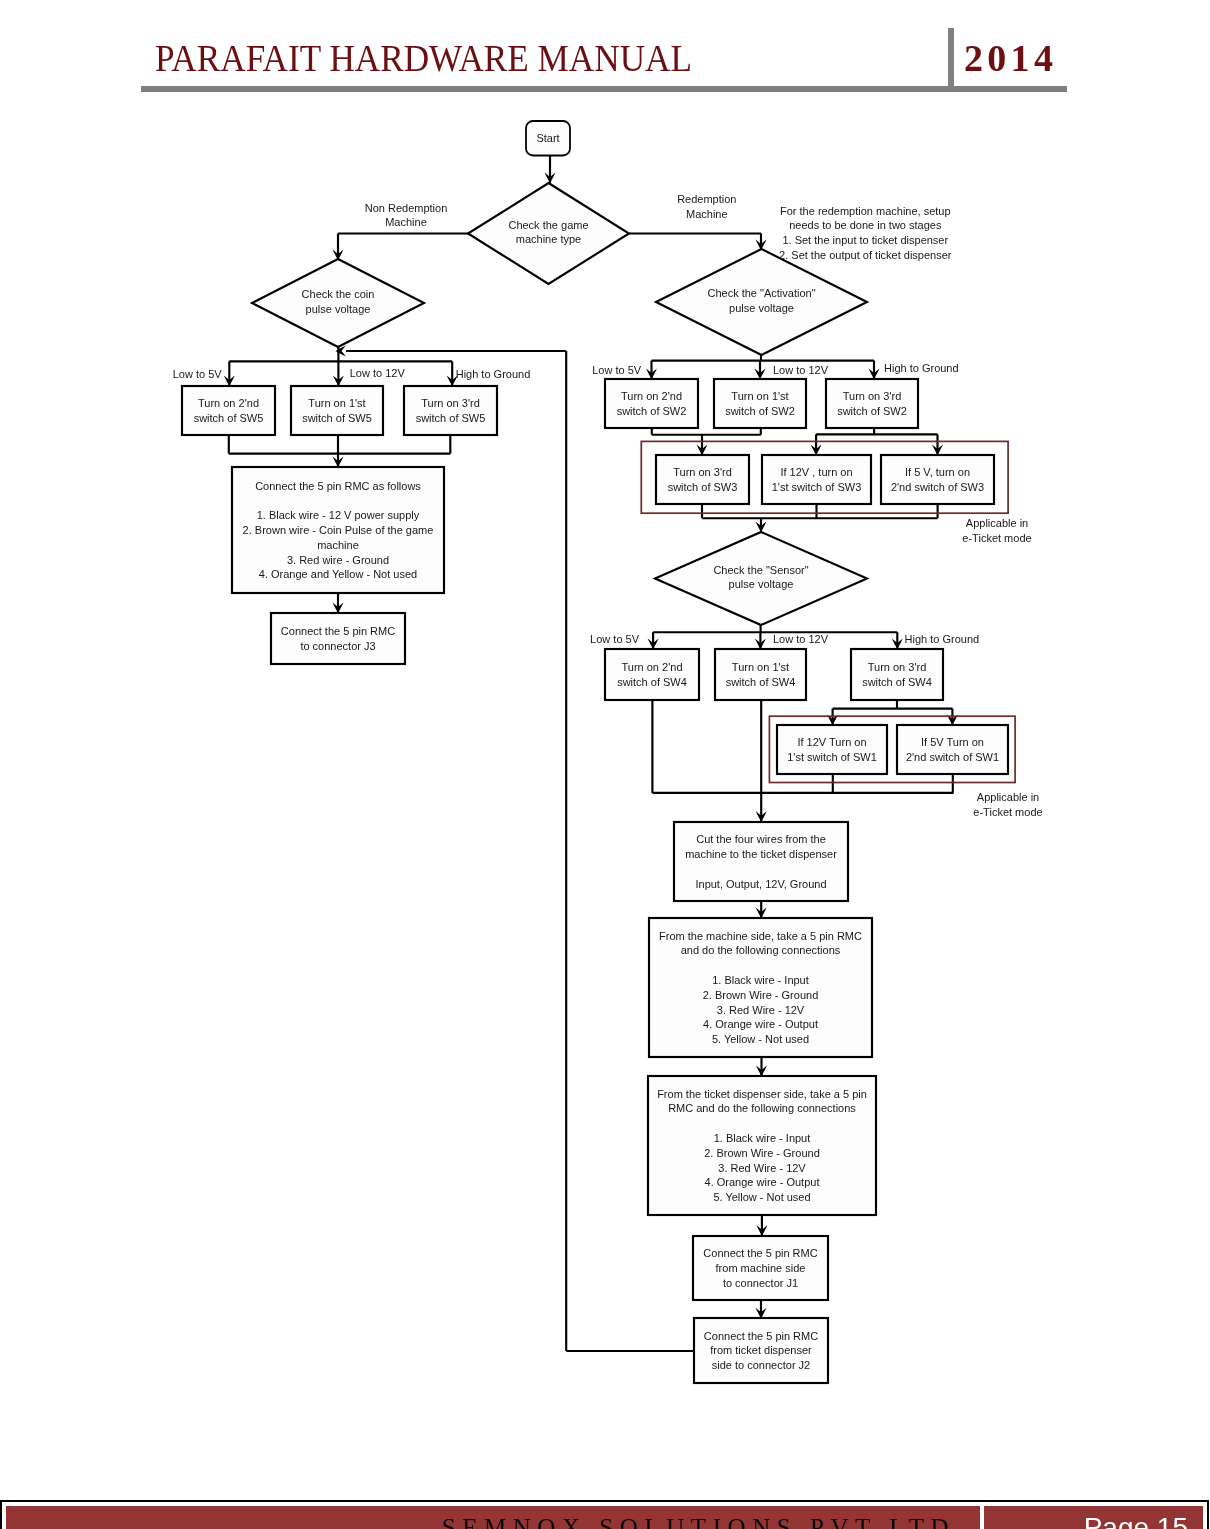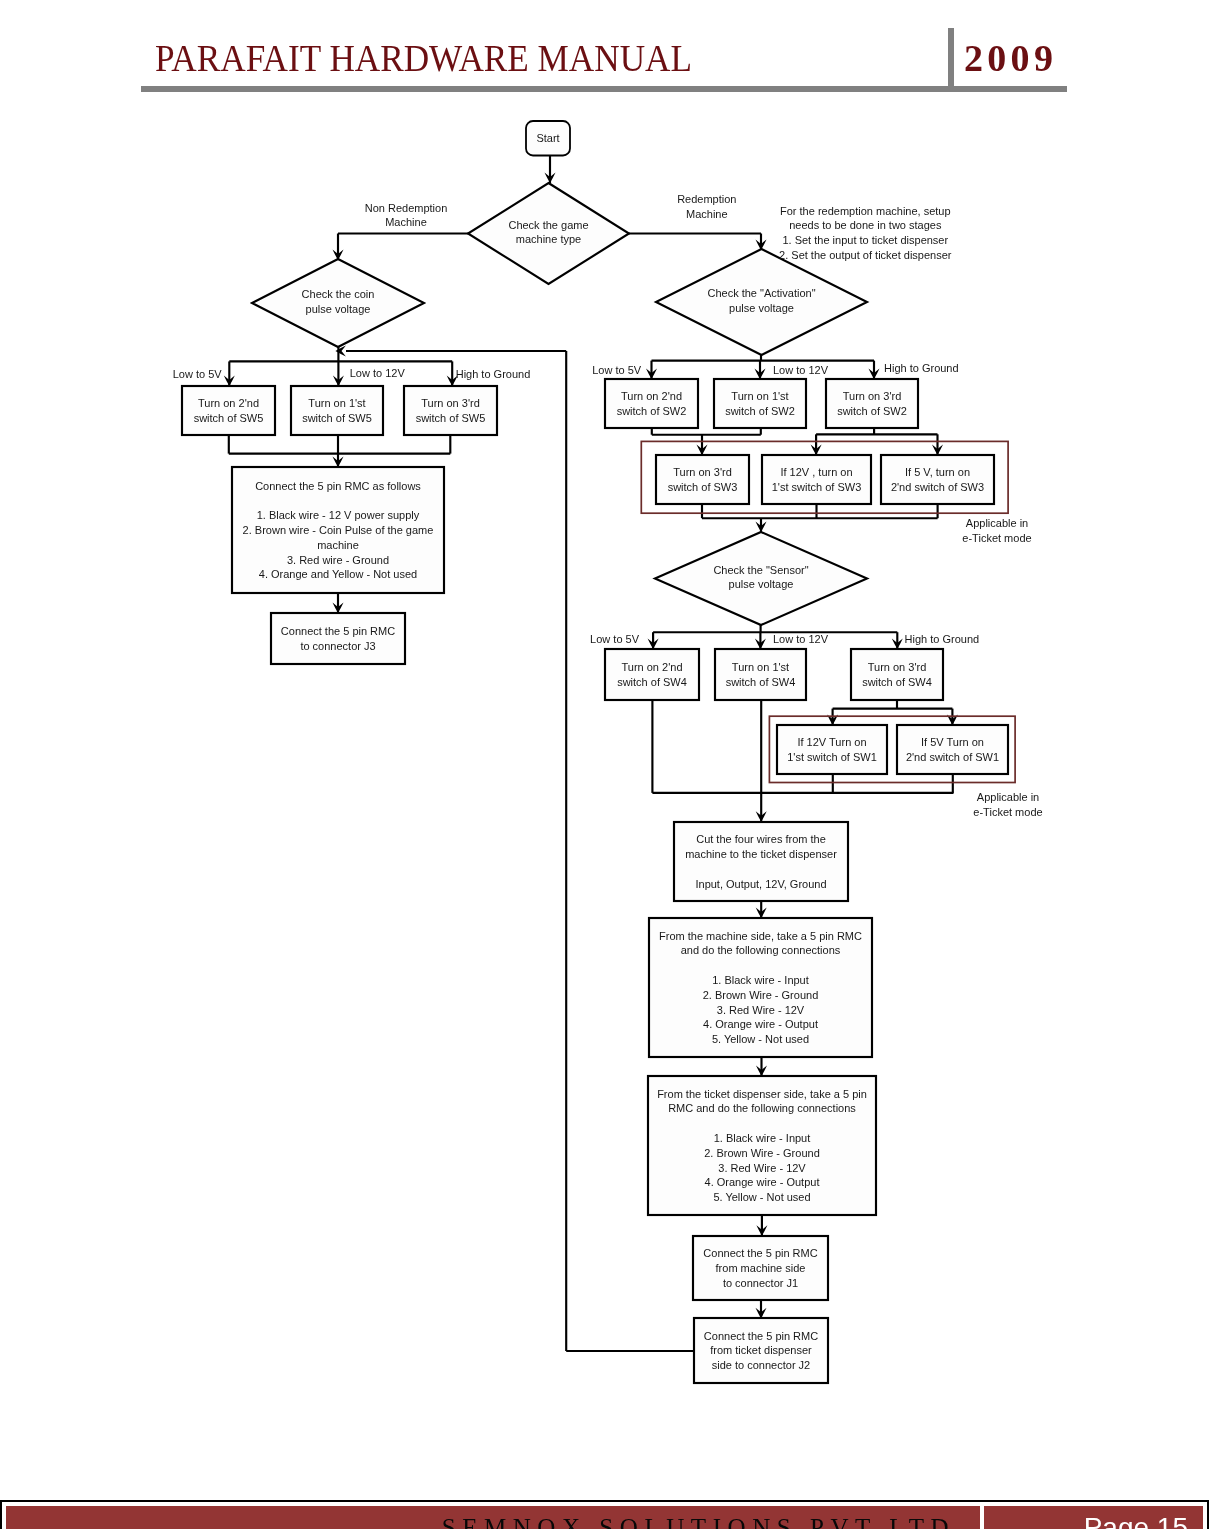--- a/index.html
+++ b/index.html
@@ -24,21 +24,21 @@
   svg.flow .ln{stroke:#000;stroke-width:2.15;}
   svg.flow .ah{fill:#000;}
 </style>
 </head>
 <body>
 
 <div class="page">
 
   <div class="hdr-title">PARAFAIT HARDWARE MANUAL</div>
   <div class="hdr-vrule"></div>
-  <div class="hdr-year">2009</div>
+  <div class="hdr-year">2014</div>
   <div class="hdr-rule"></div>
 
   <svg class="flow" viewBox="0 0 1210 1529">
 <line class="ln" x1="550" y1="127" x2="550" y2="155"></line>
 <path class="ah" d="M 544.50 144.50 Q 547.47 150.80 550.00 155.00 Q 552.53 150.80 555.50 144.50 L 550.00 148.91 Z"></path>
 <line class="ln" x1="468" y1="205.5" x2="338" y2="205.5"></line>
 <line class="ln" x1="338" y1="205.5" x2="338" y2="232"></line>
 <path class="ah" d="M 332.50 221.50 Q 335.47 227.80 338.00 232.00 Q 340.53 227.80 343.50 221.50 L 338.00 225.91 Z"></path>
 <line class="ln" x1="629" y1="205.5" x2="761" y2="205.5"></line>
 <line class="ln" x1="761" y1="205.5" x2="761" y2="222"></line>

